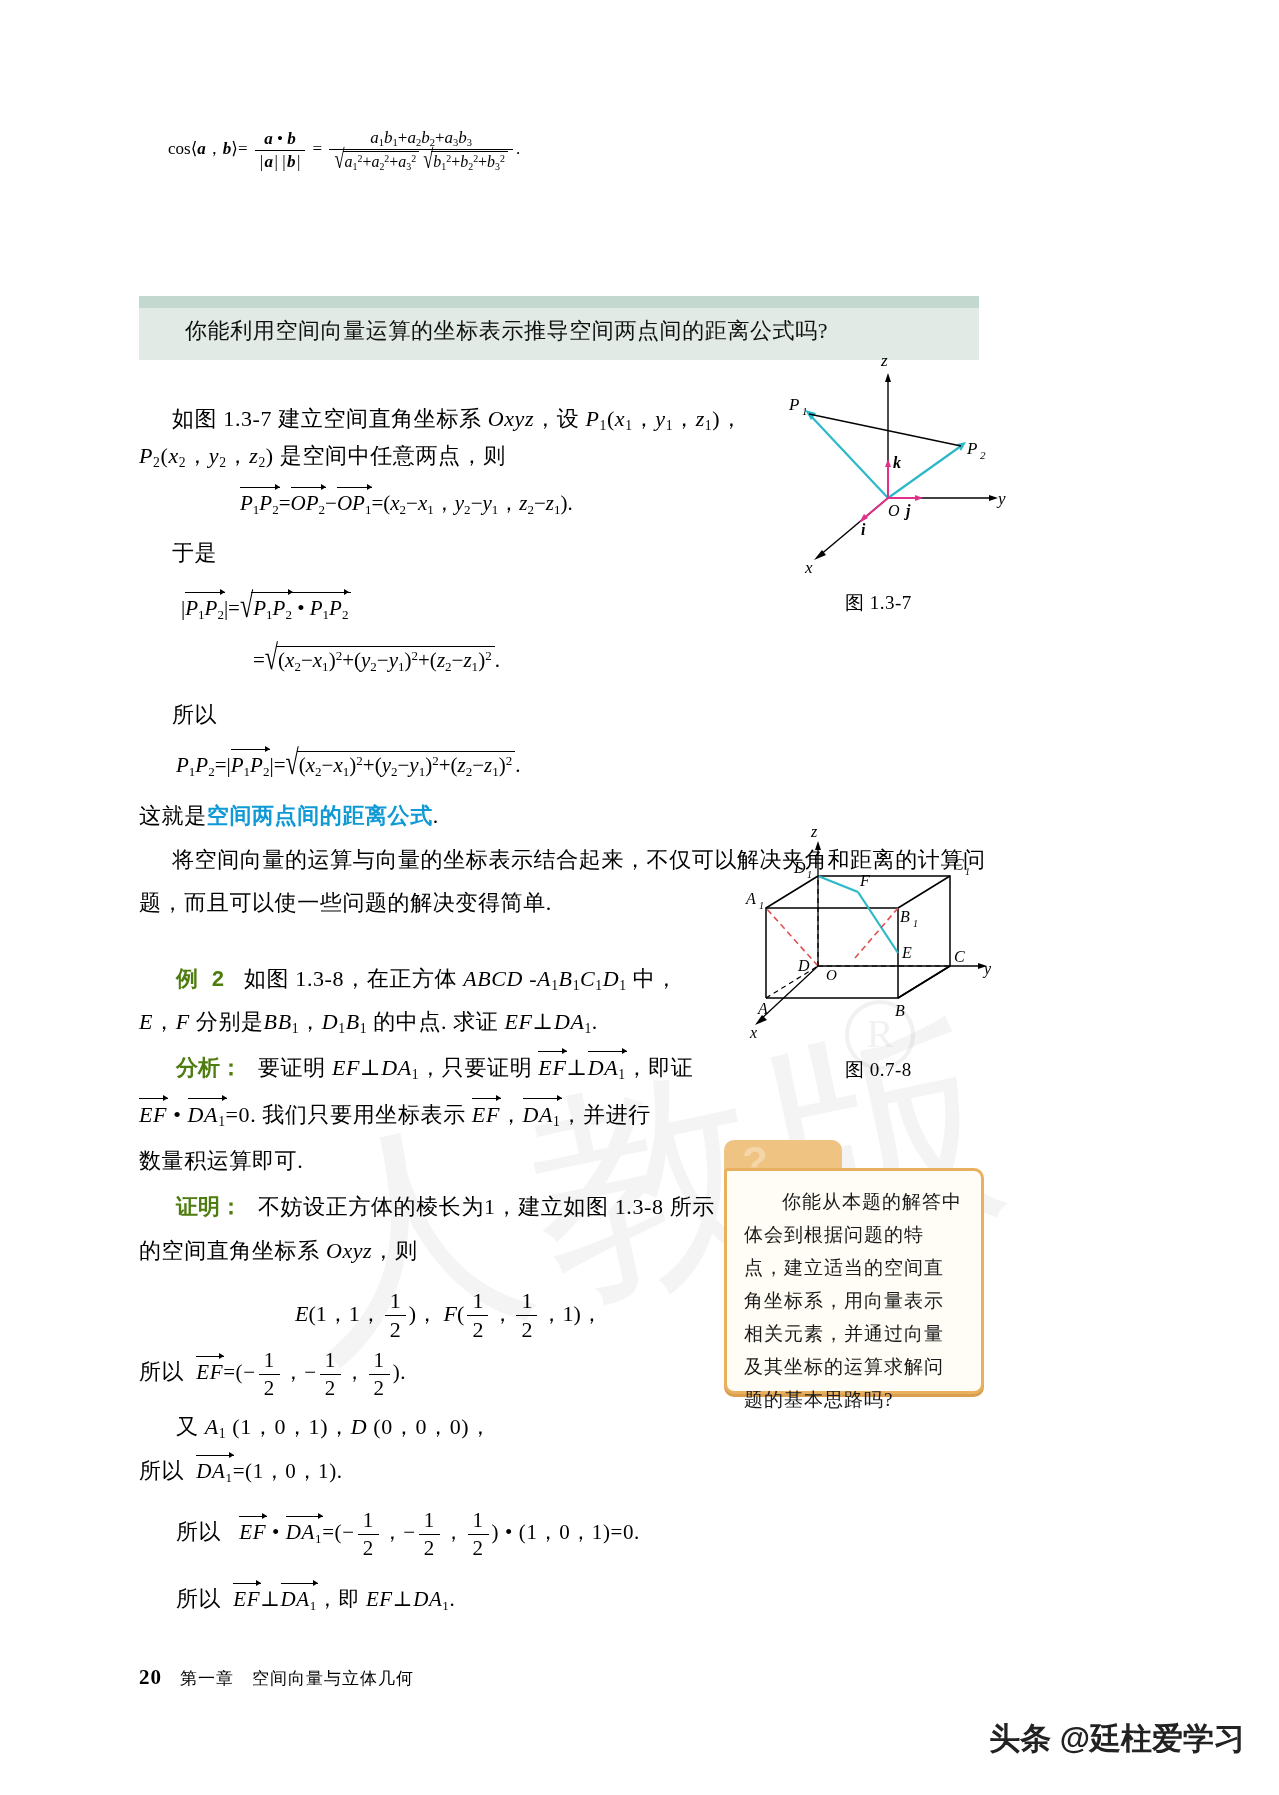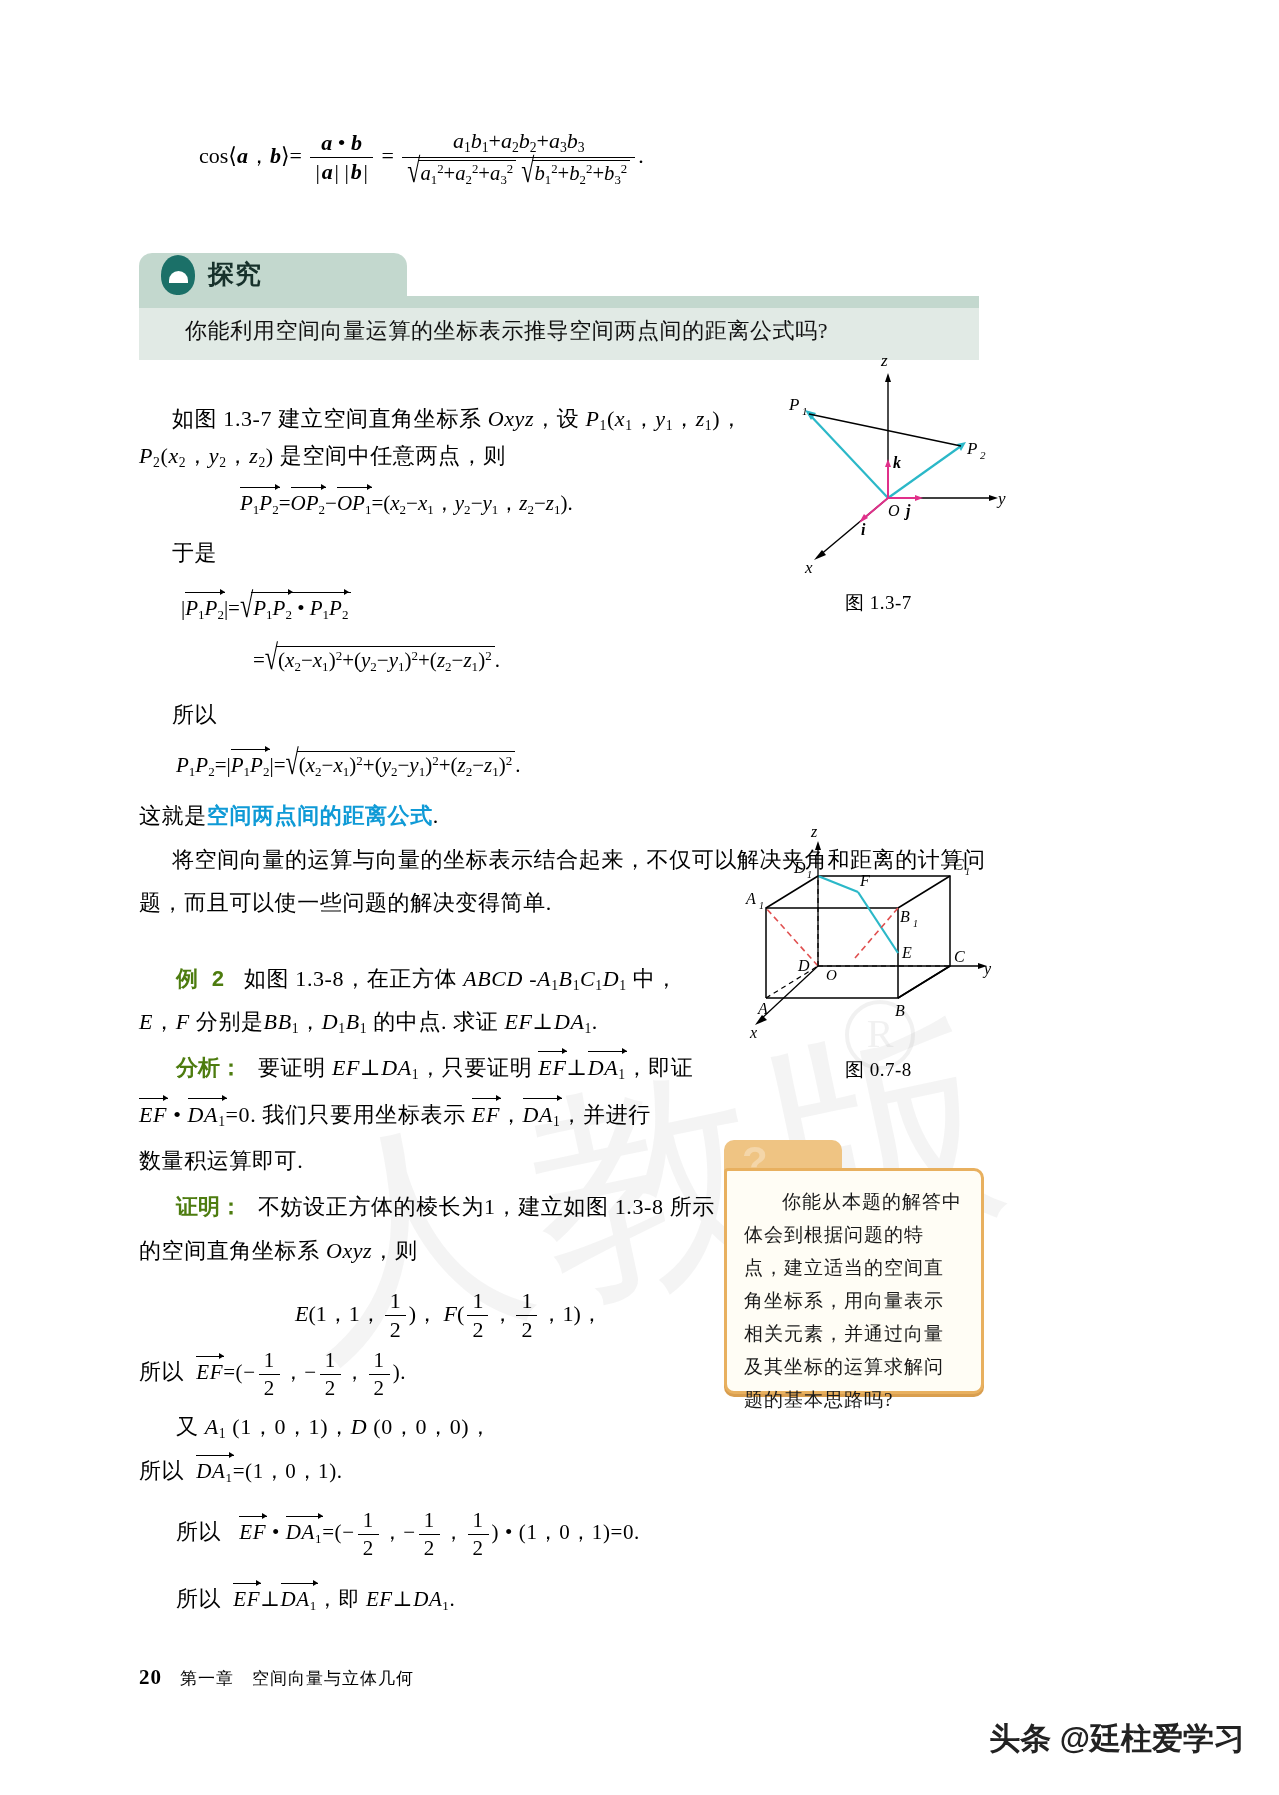--- a/index.html
+++ b/index.html
@@ -130,42 +130,36 @@
   }
 </style>
 </head>
 <body>
 
 <div class="page">
 
   <div class="watermark">人教版</div>
   <div class="wm-ring">R</div>
 
-  <div class="tx mathline" style="left:168px;top:128px;font-size:22px;margin-left:31px;">
+  <div class="tx mathline" style="left:168px;top:128px;font-size:17px;">
     <span>cos⟨<span class="bi">a</span>，<span class="bi">b</span>⟩=</span>
     <span class="frac">
       <span class="num"><span class="bi">a</span> • <span class="bi">b</span></span>
       <span class="den">| <span class="bi">a</span> | | <span class="bi">b</span> |</span>
     </span>
     <span>=</span>
     <span class="frac">
       <span class="num"><i>a</i><sub>1</sub><i>b</i><sub>1</sub>+<i>a</i><sub>2</sub><i>b</i><sub>2</sub>+<i>a</i><sub>3</sub><i>b</i><sub>3</sub></span>
       <span class="den" style="font-size:0.94em;">
         <span class="sqrt"><span class="rad">√</span><span class="body"><i>a</i><sub>1</sub><sup>2</sup>+<i>a</i><sub>2</sub><sup>2</sup>+<i>a</i><sub>3</sub><sup>2</sup></span></span>
         <span class="sqrt"><span class="rad">√</span><span class="body"><i>b</i><sub>1</sub><sup>2</sup>+<i>b</i><sub>2</sub><sup>2</sup>+<i>b</i><sub>3</sub><sup>2</sup></span></span>
       </span>
     </span><span>.</span>
   </div>
 
-  <div class="explore-tab">
-    <span class="explore-badge">
-        <span class="arch"></span>
-      </span>
-    <span class="explore-title">探究</span>
-  </div>
   <div class="explore-bar"></div>
   <div class="explore-body"></div>
   <div class="explore-text body-cn">你能利用空间向量运算的坐标表示推导空间两点间的距离公式吗?</div>
 
   <div class="tx body-cn" style="left:172px;top:404px;">
     如图 1.3-7 建立空间直角坐标系 <i>Oxyz</i>，设 <i>P</i><sub>1</sub>(<i>x</i><sub>1</sub>，<i>y</i><sub>1</sub>，<i>z</i><sub>1</sub>)，
   </div>
   <div class="tx body-cn" style="left:139px;top:441px;">
     <i>P</i><sub>2</sub>(<i>x</i><sub>2</sub>，<i>y</i><sub>2</sub>，<i>z</i><sub>2</sub>) 是空间中任意两点，则
   </div>

